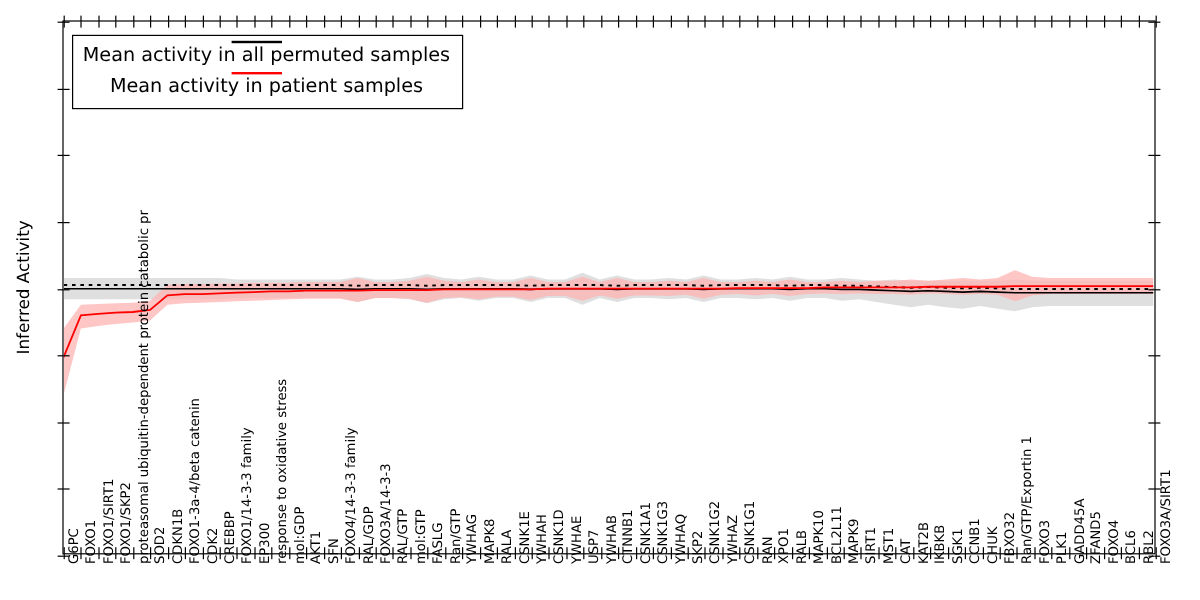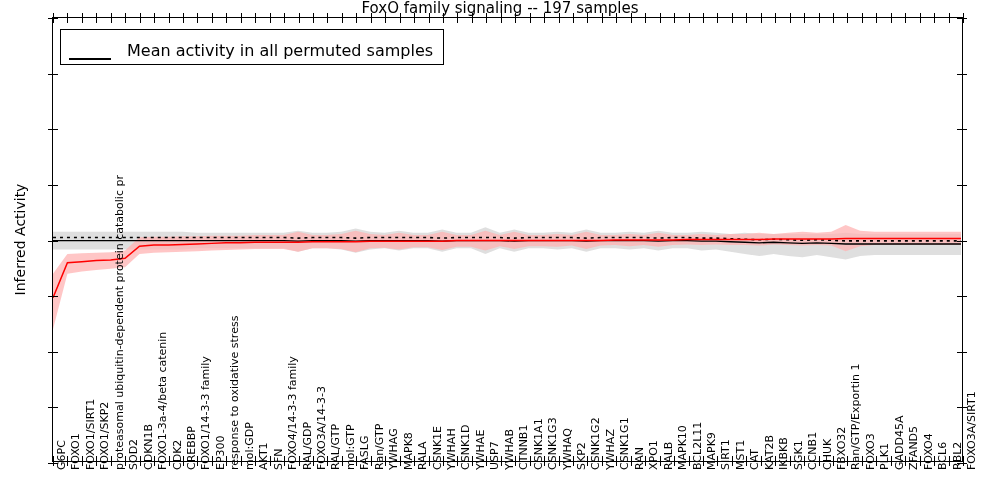--- a/index.html
+++ b/index.html
@@ -45,30 +45,29 @@
     position:absolute;left:0;top:482px;width:1000px;text-align:center;
     font-size:14px;color:#000;
   }
 
   
   #legend{
     position:absolute;left:60px;top:29px;
     border:1px solid #000;background:#fff;
     padding:4px 10px 4px 8px;
   }
-  .legend-row{display:flex;align-items:flex-end;height:26px;}
+  .legend-row{display:flex;align-items:center;height:26px;flex-direction:column;}
   .legend-swatch{width:42px;height:2px;margin-right:16px;flex:none;}
   .legend-text{font-size:16px;color:#000;white-space:nowrap;}
 </style>
 </head>
 <body>
 
 <div id="root">
 
-  <div id="chart-title">FoxO family signaling -- 197 samples</div>
 
   <div id="ylabel-wrap">
     <div id="ylabel">Inferred Activity</div>
   </div>
 
   <div id="yticklabels"></div>
 
   <div id="plot-frame">
     <div id="plot-clip">
       <svg id="plot-svg" viewBox="0 0 911 445" preserveAspectRatio="none">
@@ -451,15 +450,19 @@
       <div class="xtick-label" style="left: 899.556px; top: 470px;">RBL2</div>
       <div class="xtick-label" style="left: 914px; top: 470px;">FOXO3A/SIRT1</div>
     </div>
 
 
   <div id="legend">
     <div class="legend-row">
       <span class="legend-swatch" style="background: rgb(0, 0, 0);"></span>
       <span class="legend-text">Mean activity in all permuted samples</span>
     </div>
+    <div class="legend-row">
+      <span class="legend-swatch" style="background: rgb(255, 0, 0);"></span>
+      <span class="legend-text">Mean activity in patient samples</span>
+    </div>
   </div>
 
 </div>
 
 </body></html>

